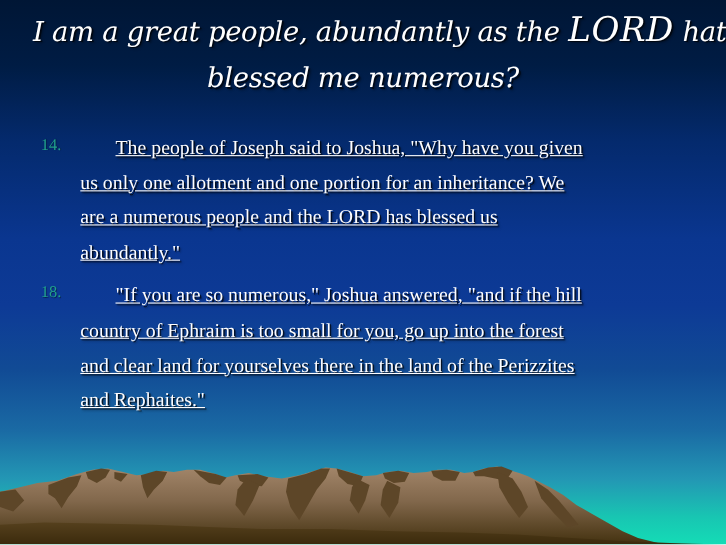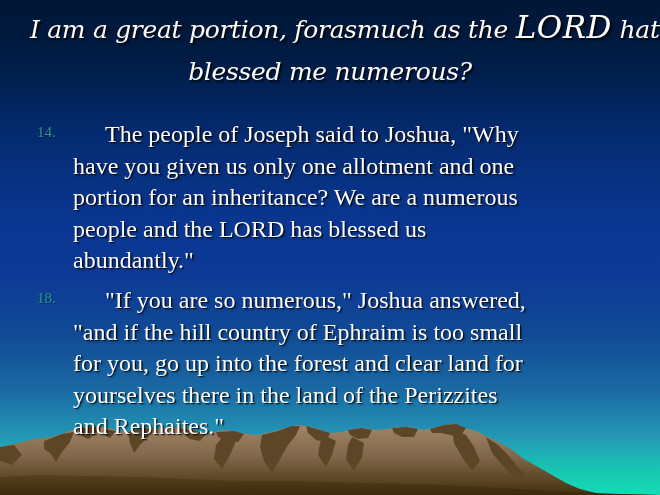--- a/index.html
+++ b/index.html
@@ -95,35 +95,36 @@
     position:absolute;
     left:37px;
     top:5px;
     font-size:15px;
     color:#21a08c;
     font-family:"Liberation Serif","DejaVu Serif",serif;
     text-shadow: 0.8px 0.8px 0.7px rgba(0,0,0,0.45);
   }
 
   .verse-text {
-    font-size:24px;
+    font-size:18px;
     line-height:31.6px;
     color:#fdfdff;
     text-indent:32px;
     text-shadow: 1.3px 1.3px 0.5px rgba(0,0,0,0.68),
                  2.2px 2.2px 1.6px rgba(0,0,0,0.30);
+    text-decoration: underline;
   }
 </style>
 </head>
 <body>
 
 <div id="slide">
 
   <div id="title-block">
-    <div class="title-line" id="title-line-1"><span>I am a great portion, forasmuch as the </span><span class="lordword">LORD</span><span> hath</span></div>
+    <div class="title-line" id="title-line-1"><span>I am a great people, abundantly as the </span><span class="lordword">LORD</span><span> hath</span></div>
     <div class="title-line" id="title-line-2">blessed me numerous?</div>
   </div>
 
   <div id="body-block">
 
     <div class="verse">
       <span class="verse-num">14.</span>
       <div class="verse-text">The people of Joseph said to Joshua, "Why have you given us only one allotment and one portion for an inheritance? We are a numerous people and the LORD has blessed us abundantly."</div>
     </div>
 

